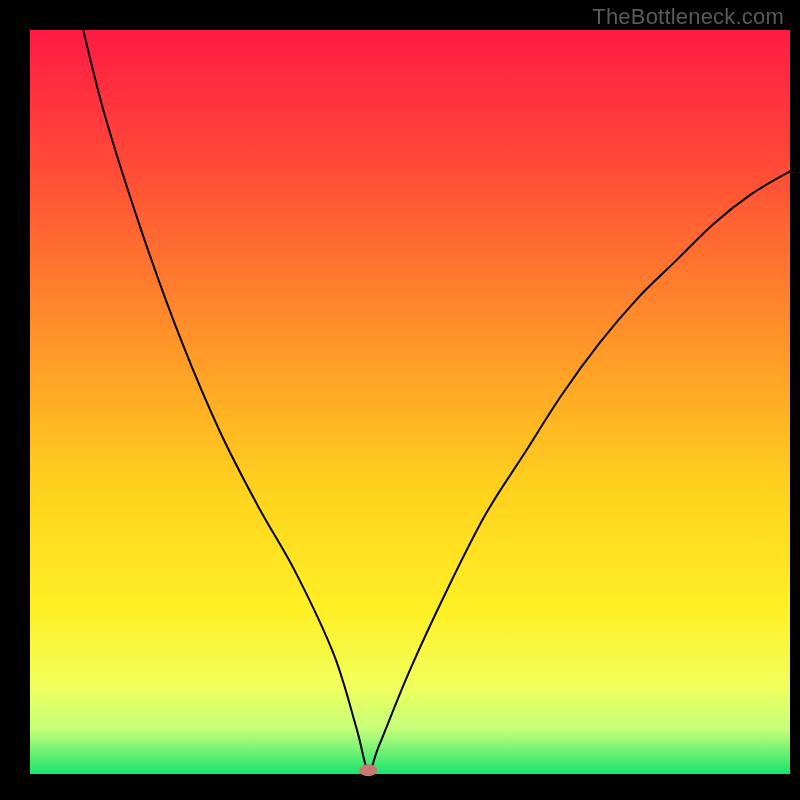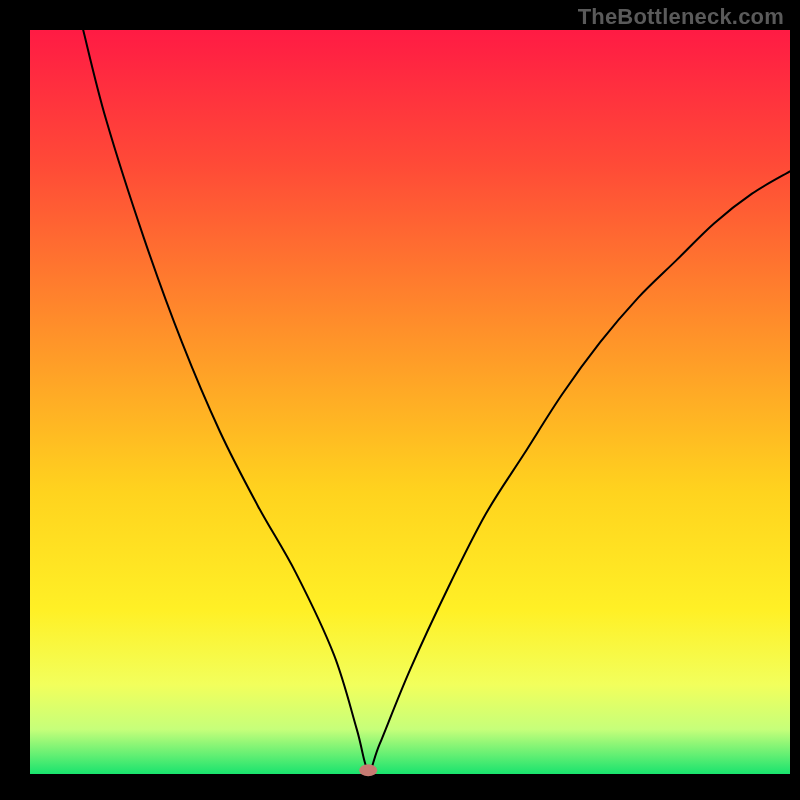--- a/index.html
+++ b/index.html
@@ -16,21 +16,21 @@
     width: 800px;
     height: 800px;
     background: #000;
   }
   .watermark {
     position: absolute;
     top: 4px;
     right: 16px;
     color: #5a5a5a;
     font-size: 22px;
-    font-weight: 700;
+    font-weight: 400;
     letter-spacing: 0.2px;
     z-index: 20;
   }
   svg.plot {
     position: absolute;
     left: 0;
     top: 0;
     width: 800px;
     height: 800px;
   }

